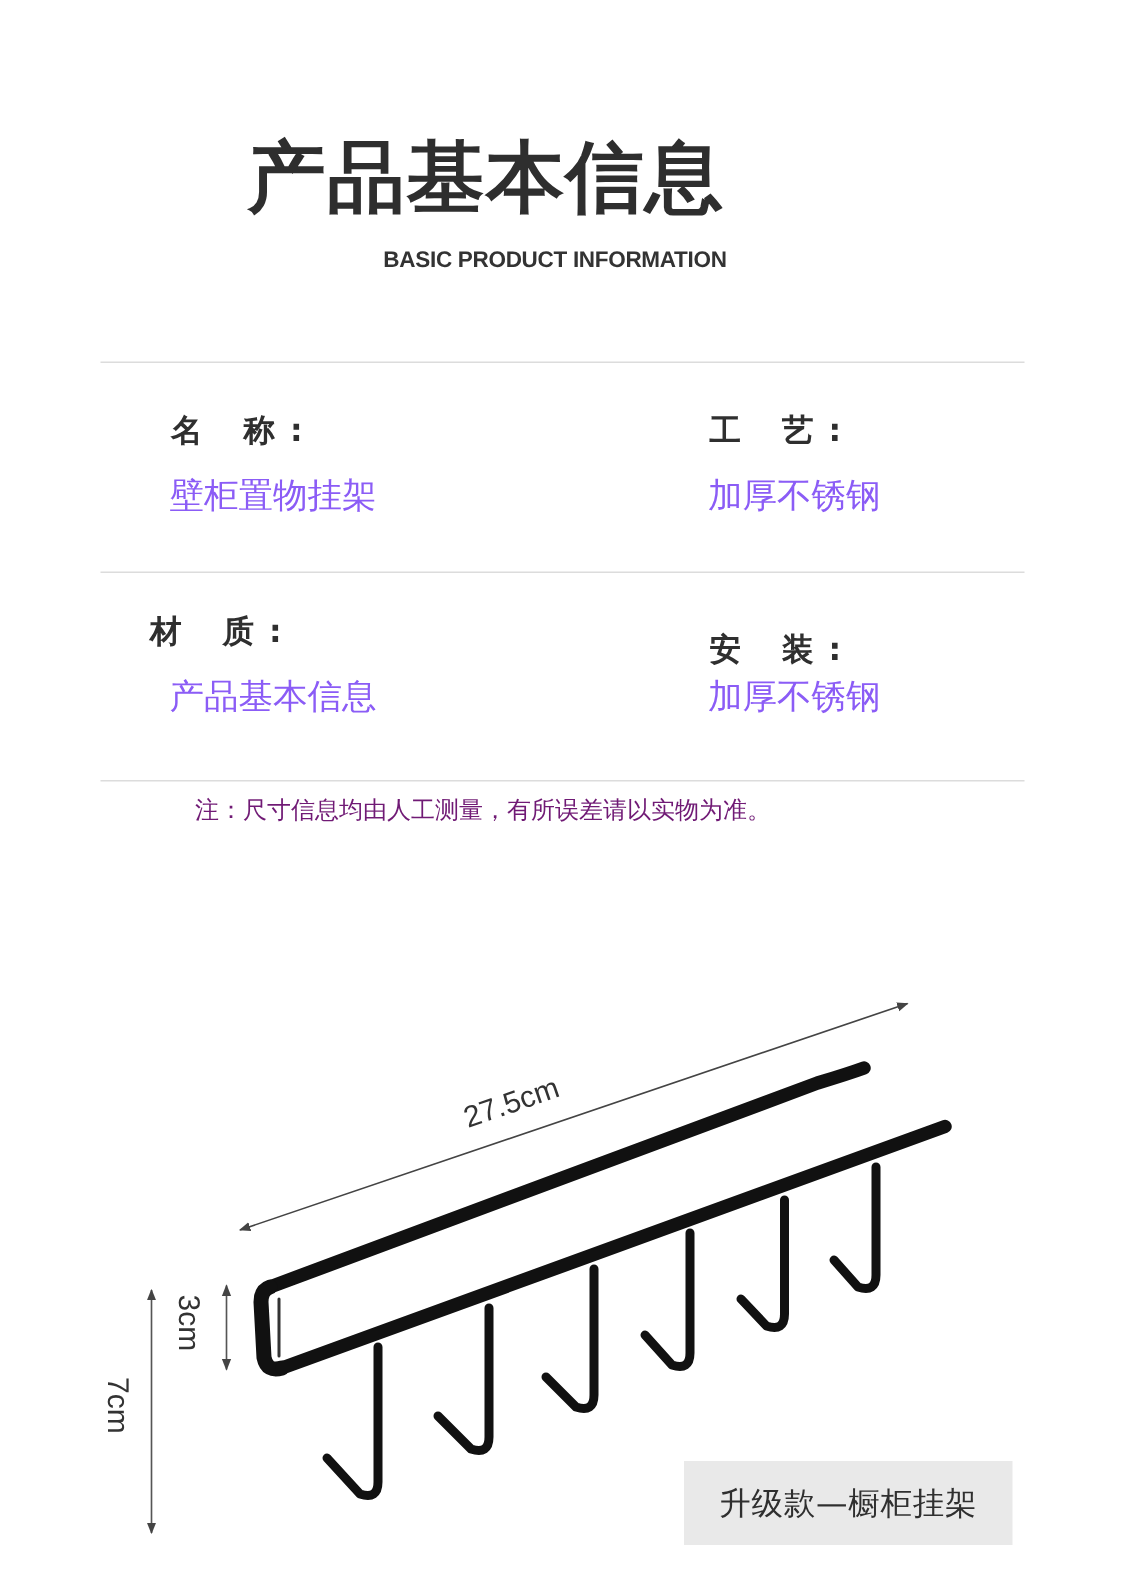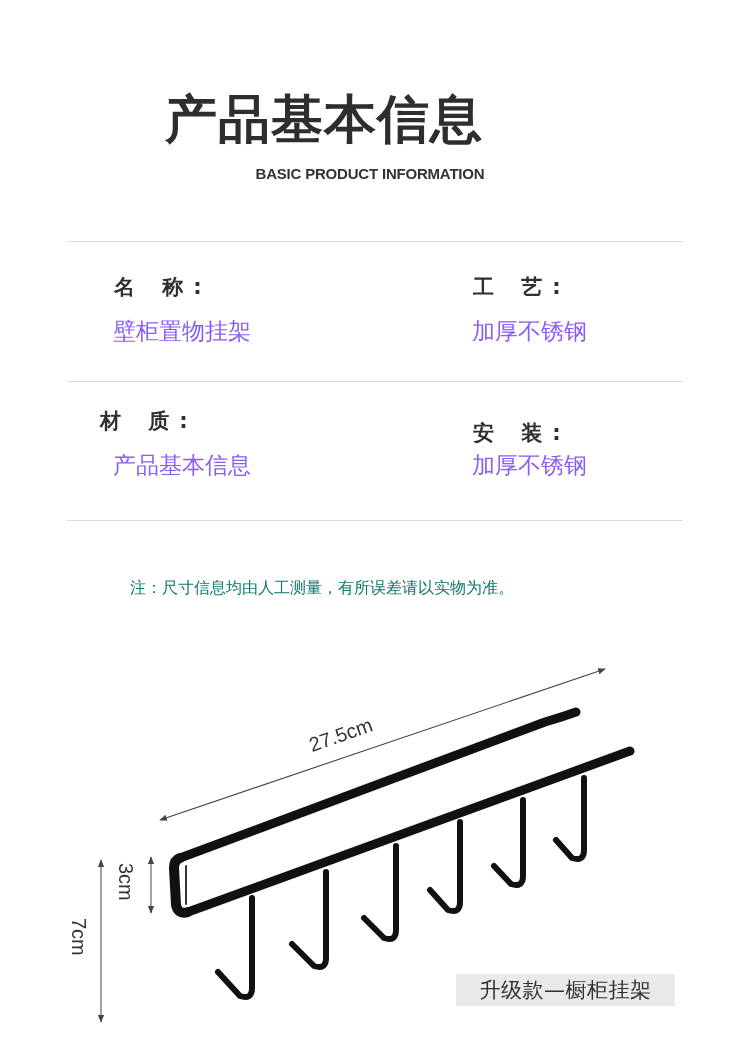--- a/index.html
+++ b/index.html
@@ -56,38 +56,38 @@
     }
     .field-value {
       position: absolute;
       font-size: 23px;
       color: #8b5cf6;
       line-height: 30px;
     }
     .note {
       position: absolute;
       left: 130px;
-      top: 576px;
+      top: 528px;
       font-size: 16px;
-      color: #0f766e;
+      color: #701a75;
       line-height: 24px;
     }
     .diagram {
       position: absolute;
       left: 0;
       top: 600px;
       width: 750px;
       height: 460px;
     }
     .caption-box {
       position: absolute;
       left: 456px;
       top: 974px;
       width: 219px;
-      height: 32px;
+      height: 56px;
       background: #e9e9e9;
       display: flex;
       align-items: center;
       justify-content: center;
     }
     .caption-text {
       font-size: 21px;
       color: #2f2f2f;
       letter-spacing: 0.5px;
     }

